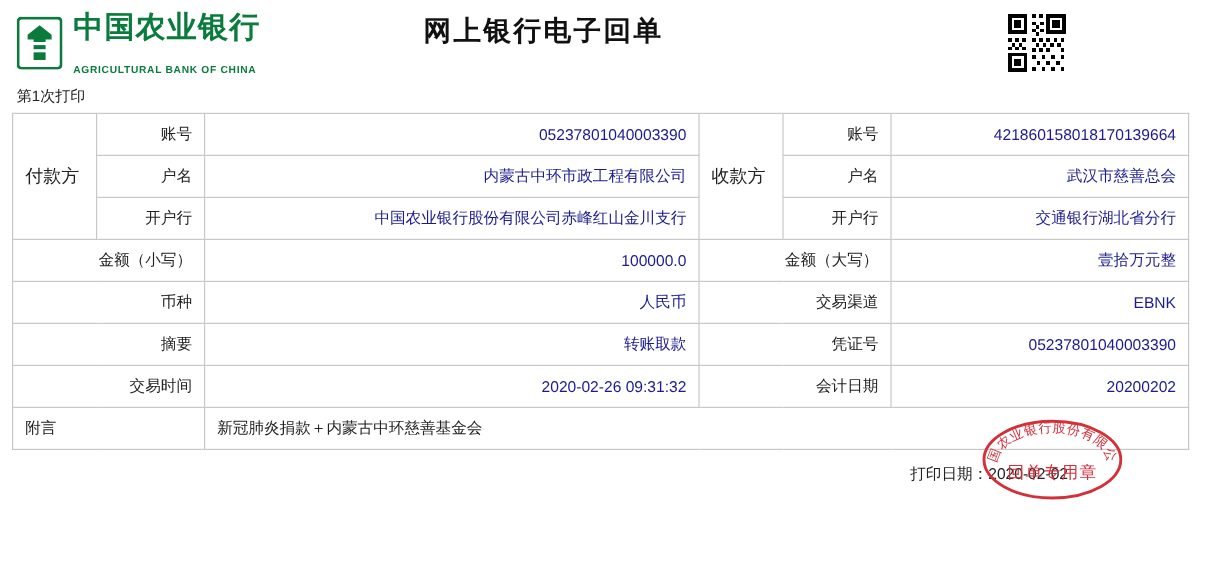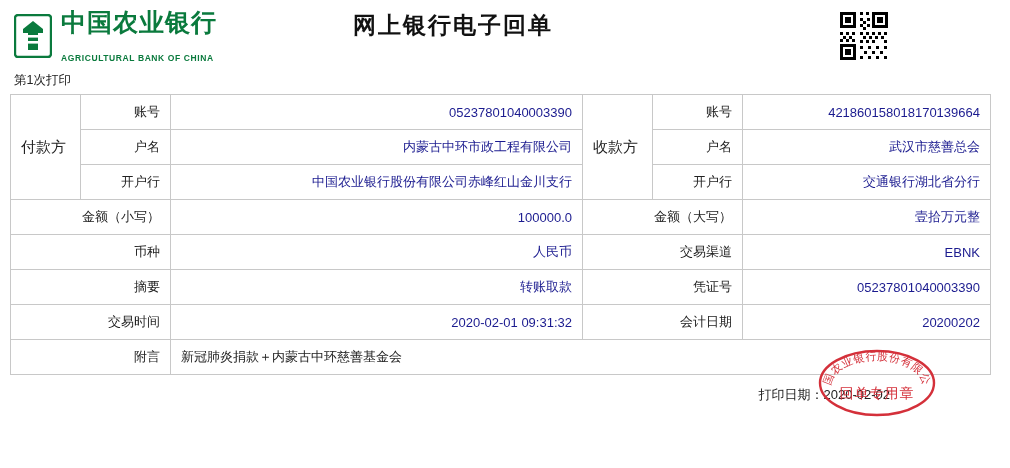--- a/index.html
+++ b/index.html
@@ -117,21 +117,21 @@
     font-size: 15px;
     margin-top: 14px;
   }
   .note-cell {
     height: 96px;
     position: relative;
     text-align: left;
     vertical-align: middle;
   }
   .note-label {
-    text-align: right;
+    text-align: left;
     vertical-align: middle;
   }
 
   
   .seal {
     position: absolute;
     right: 52px;
     top: 6px;
     width: 122px;
     height: 74px;
@@ -280,21 +280,21 @@
         <td class="val">EBNK</td>
       </tr>
       <tr>
         <td class="lbl" colspan="2">摘要</td>
         <td class="val">转账取款</td>
         <td class="lbl" colspan="2">凭证号</td>
         <td class="val">05237801040003390</td>
       </tr>
       <tr>
         <td class="lbl" colspan="2">交易时间</td>
-        <td class="val">2020-02-01 09:31:32</td>
+        <td class="val">2020-02-26 09:31:32</td>
         <td class="lbl" colspan="2">会计日期</td>
         <td class="val">20200202</td>
       </tr>
       <tr>
         <td class="note-label" colspan="2">附言</td>
         <td class="note-cell" colspan="4">
           <div>新冠肺炎捐款＋内蒙古中环慈善基金会</div>
           <span class="seal">
             <svg width="122" height="74" viewBox="0 0 122 74">
               <ellipse cx="61" cy="37" rx="57" ry="32" fill="none" stroke="#d4303a" stroke-width="2.4"></ellipse>

